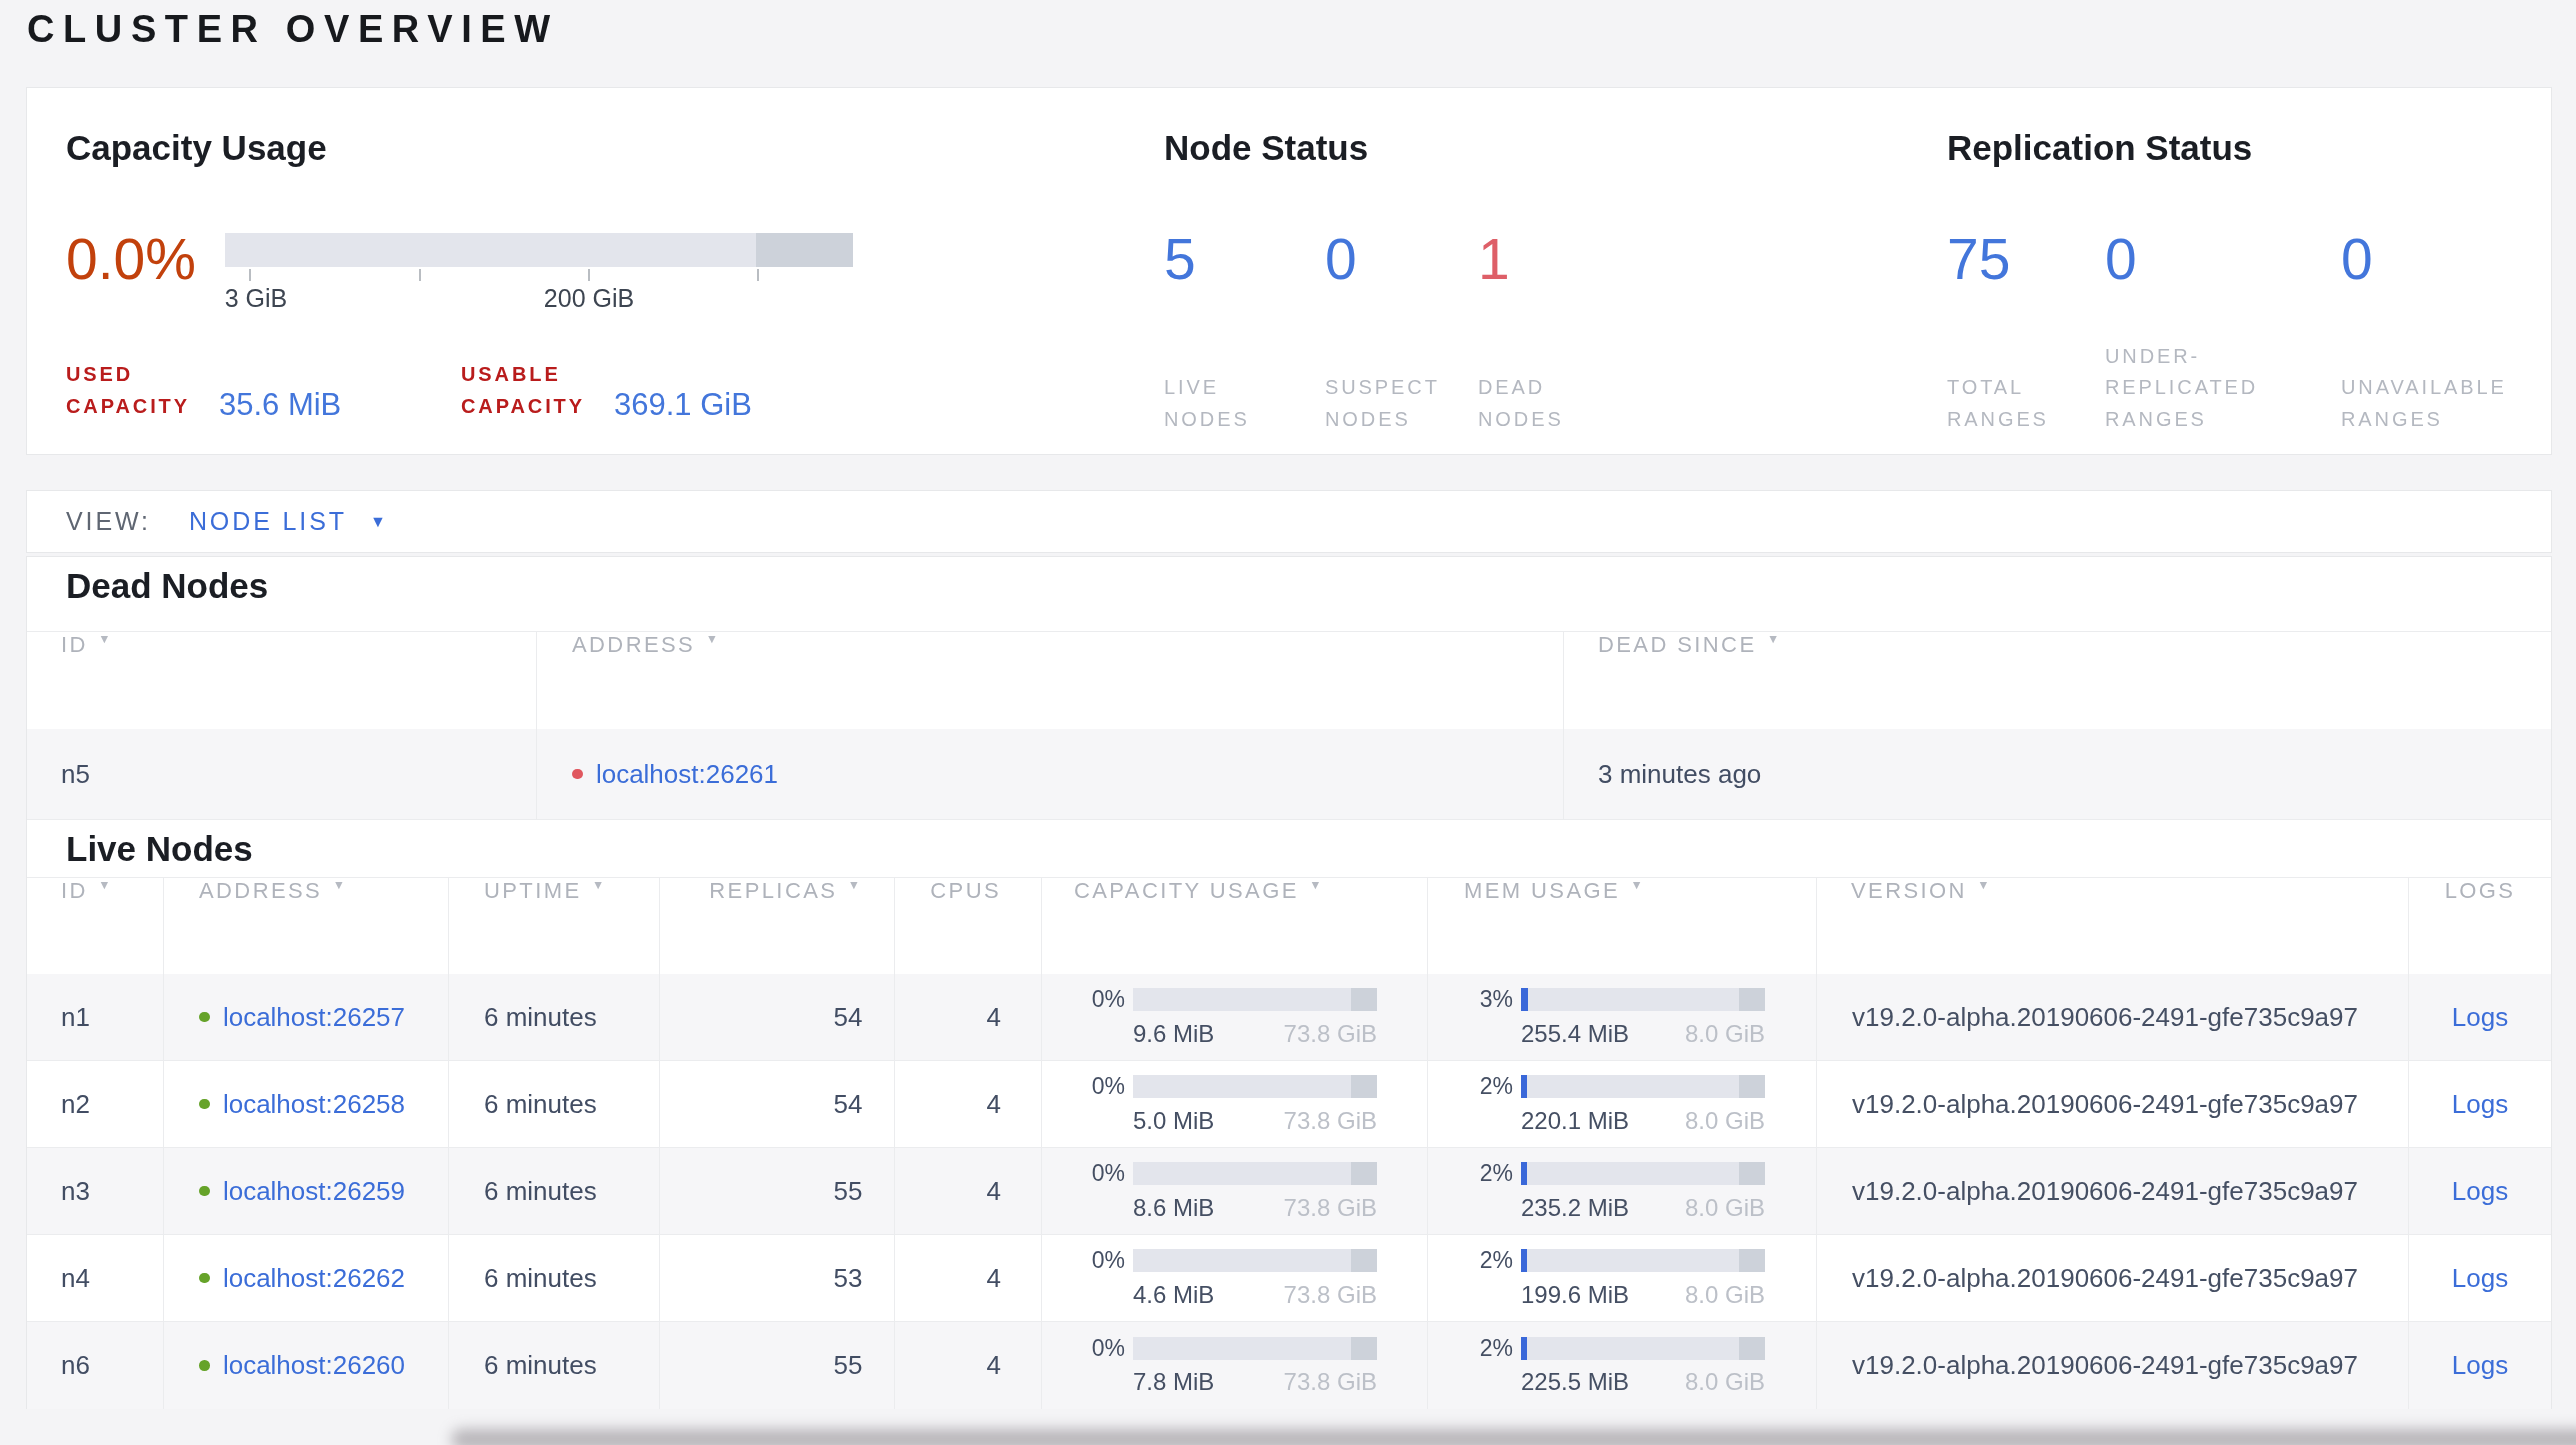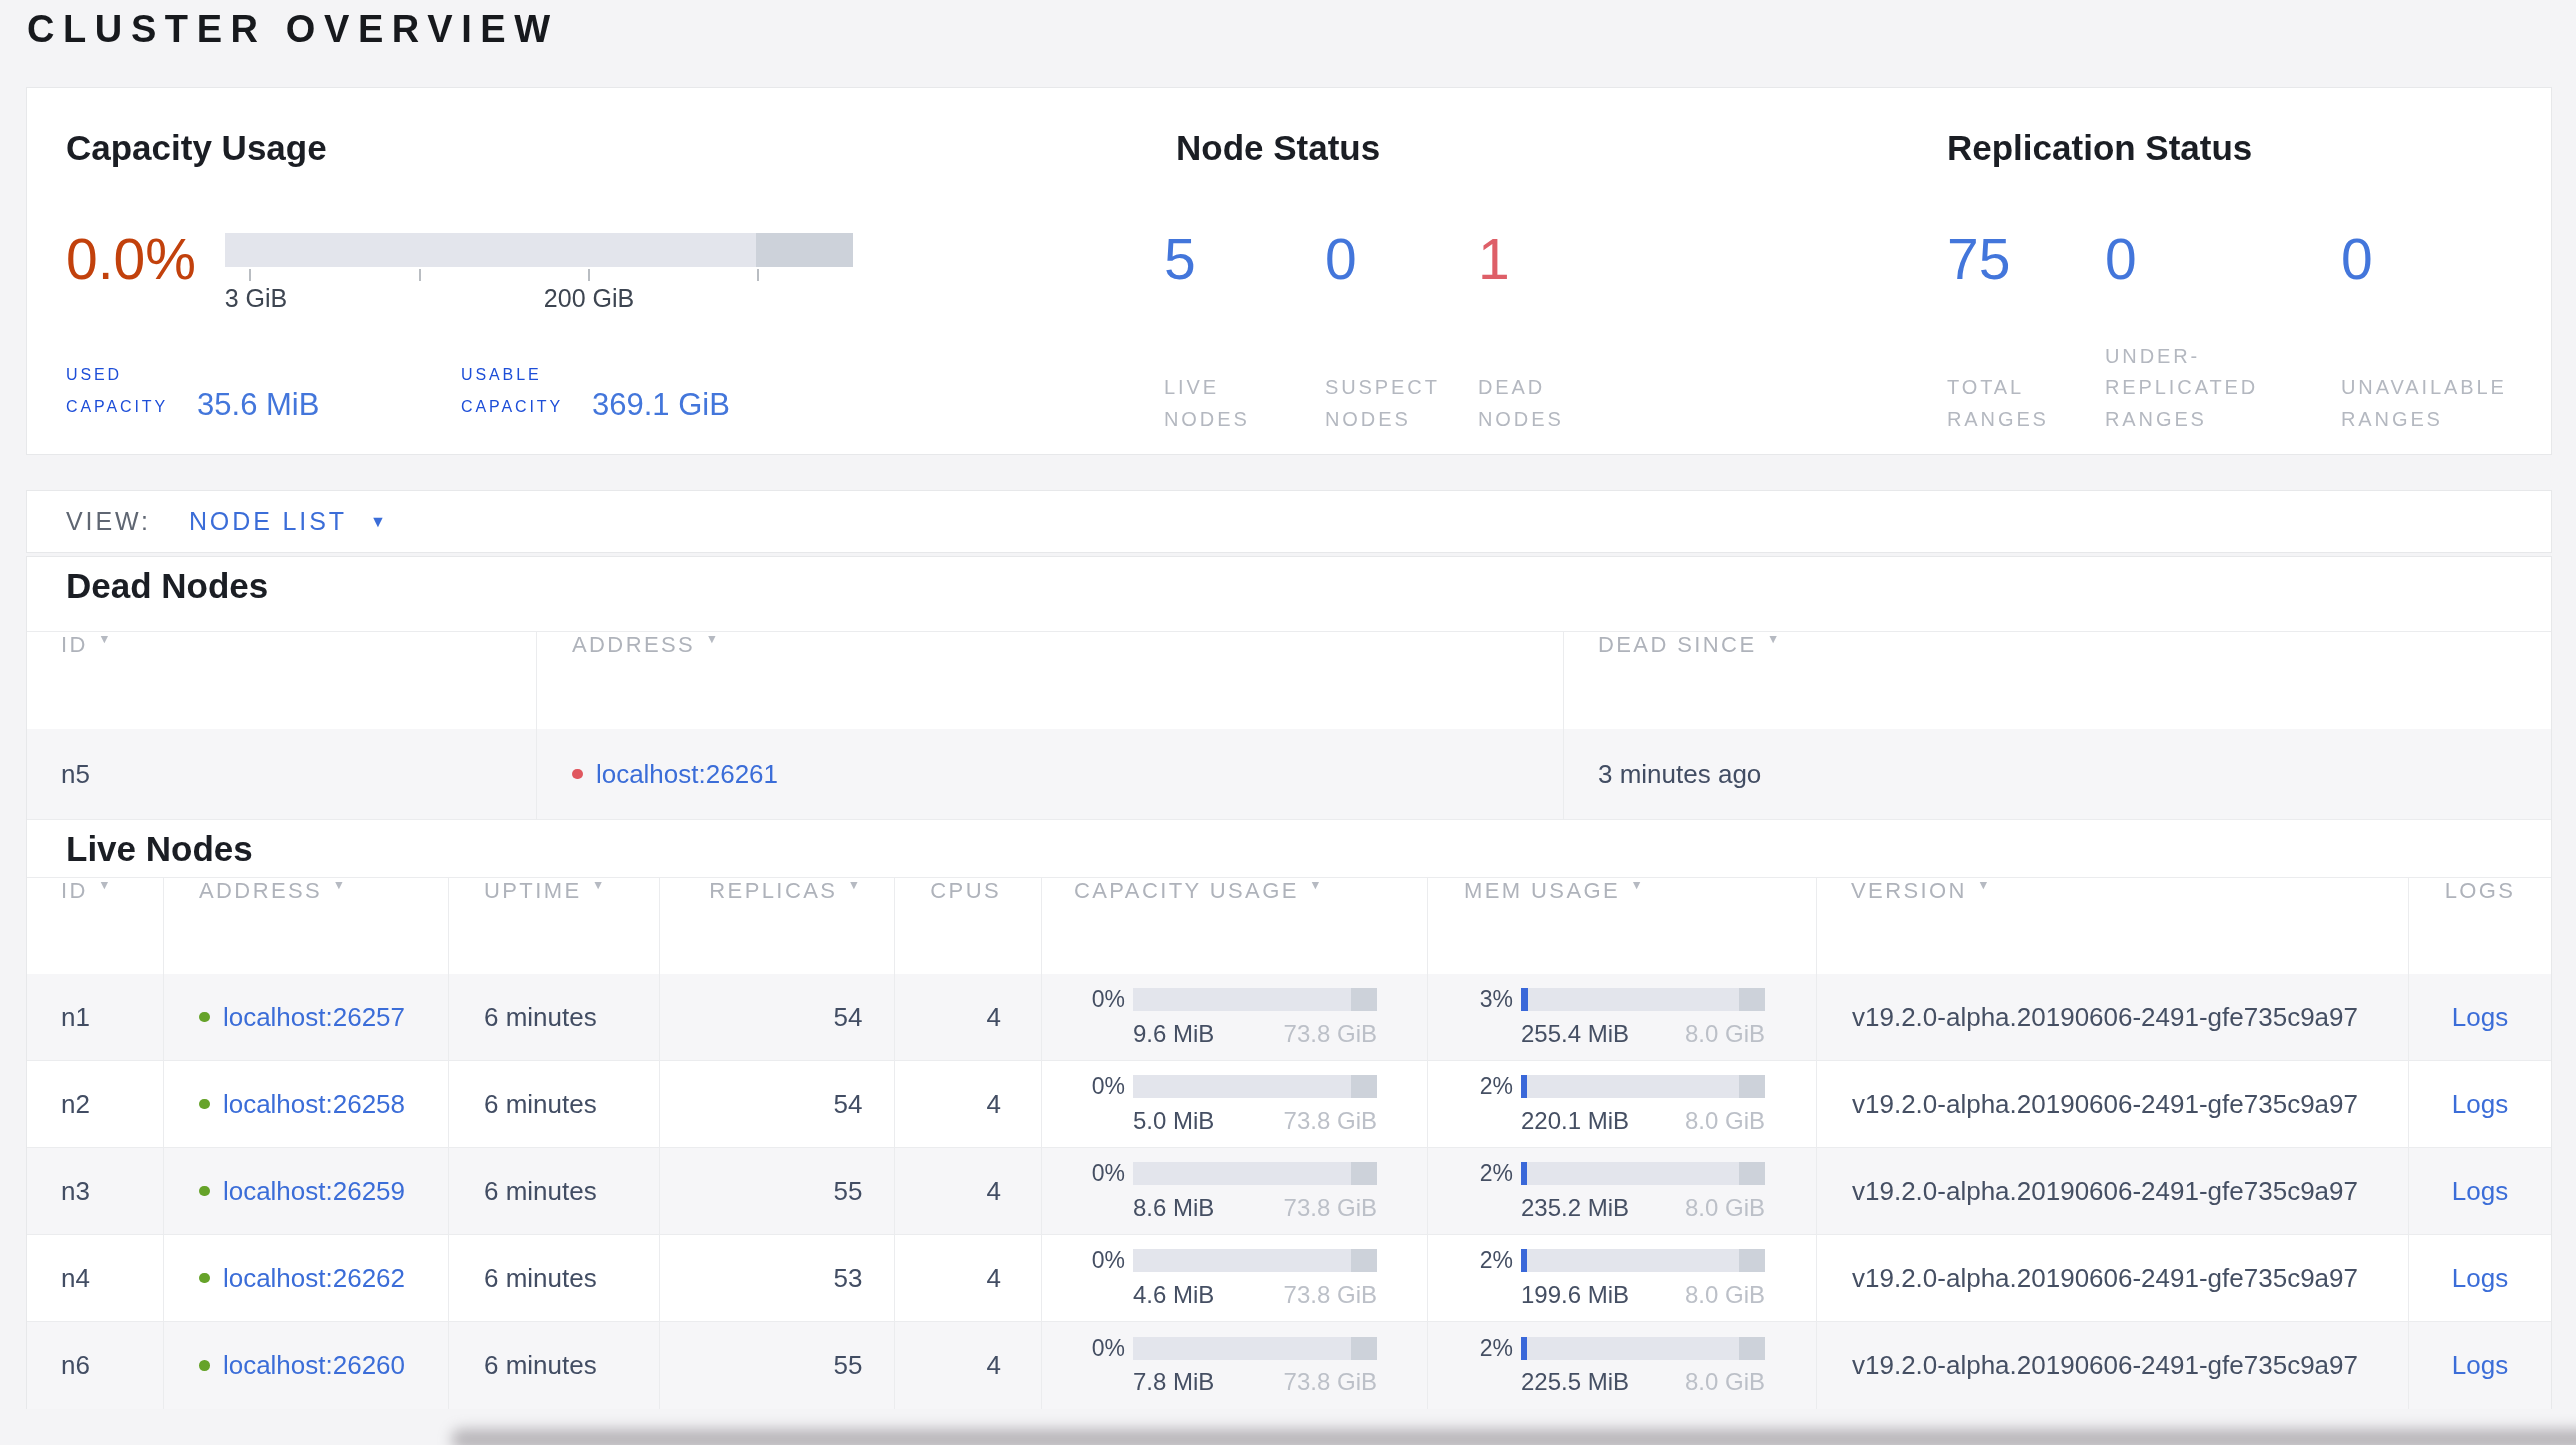--- a/index.html
+++ b/index.html
@@ -22,21 +22,21 @@
     border:1px solid #e7e8ea;
   }
   
   #summary-card { left:26px; top:87px; width:2526px; height:368px; }
   .section-heading {
     position:absolute; top:42px;
     font-size:35px; line-height:35px; font-weight:600; color:#1b1e24;
     white-space:nowrap;
   }
   #cap-heading  { left:39px; }
-  #node-heading { left:1137px;margin-left:12px; }
+  #node-heading { left:1137px; }
   #repl-heading { left:1920px; }
 
   #cap-pct {
     position:absolute; left:39px; top:143px;
     font-size:57px; line-height:57px; font-weight:500; color:#c2410c;
   }
   #cap-bar {
     position:absolute; left:198px; top:145px; width:628px; height:34px;
     background:#e3e5ec;
   }
@@ -47,22 +47,22 @@
   .cap-tick-label {
     position:absolute; top:196px; transform:translateX(-50%);
     font-size:25px; color:#3d4551; white-space:nowrap;
   }
   #cap-stats {
     position:absolute; left:39px; top:271px; display:flex;
   }
   .cap-stat { display:flex; align-items:flex-end; }
   .cap-stat.first { width:395px; }
   .cap-stat-label {
-    font-size:16px; letter-spacing:2.9px; line-height:31.5px; color:#1d4ed8;
-    font-weight:400;
+    font-size:20px; letter-spacing:2.9px; line-height:31.5px; color:#b91c1c;
+    font-weight:700;
   }
   .cap-stat-value {
     font-size:31px; line-height:34px; color:#4376db; margin-left:29px; white-space:nowrap;
   }
   .stat-row { position:absolute; top:143px; display:flex; }
   #node-stats { left:1137px; }
   #repl-stats { left:1920px; }
   .stat { display:flex; flex-direction:column; }
   .stat-value { font-size:57px; line-height:57px; height:57px; font-weight:500; color:#4376db; }
   .stat-value.red { color:#de5f68; }

